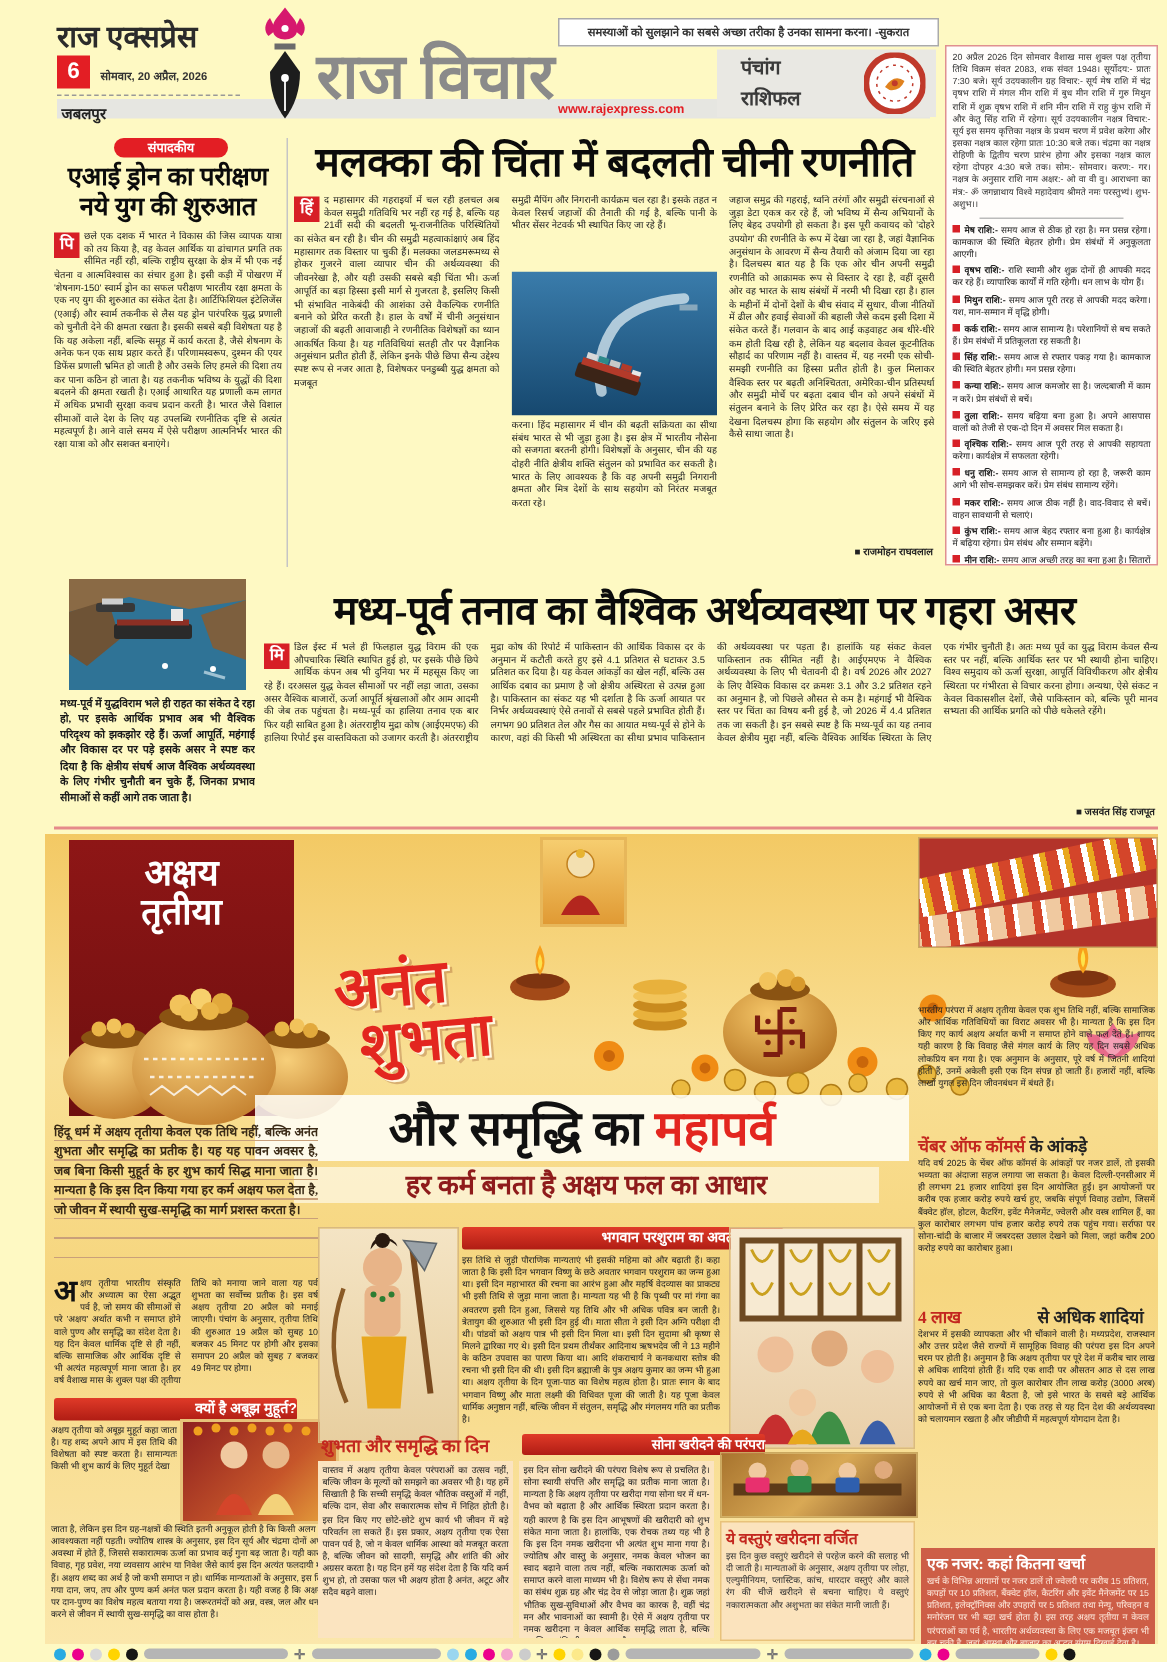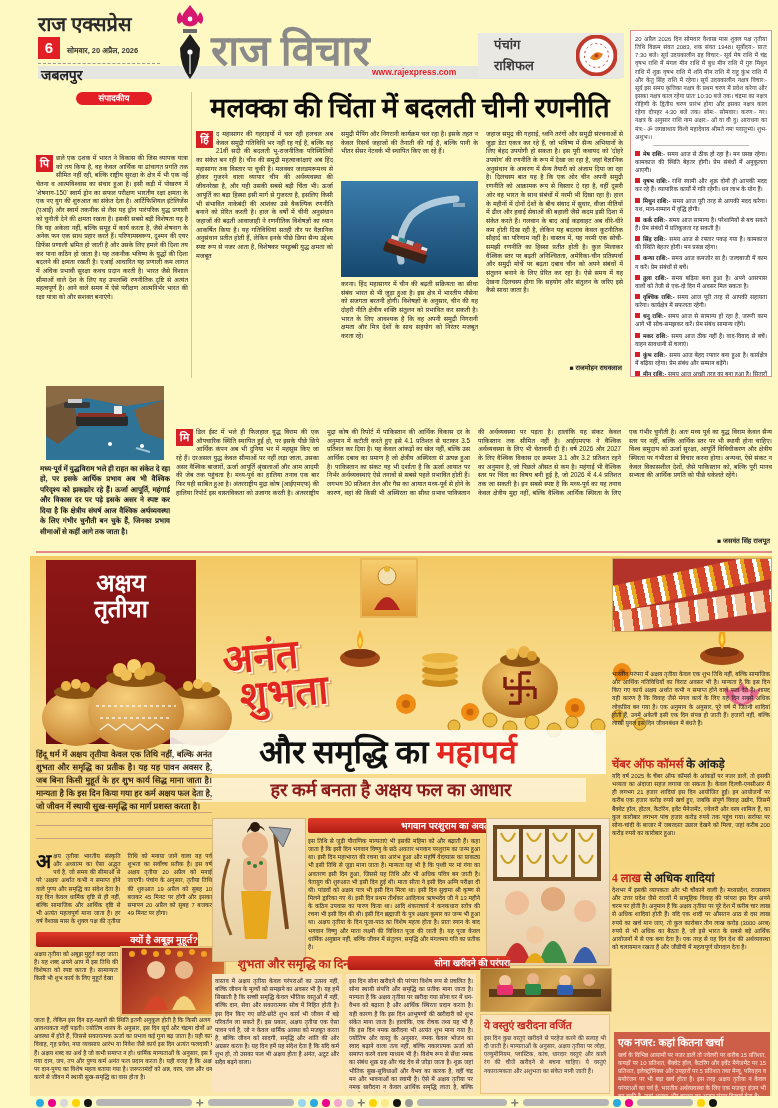--- a/index.html
+++ b/index.html
@@ -30,38 +30,39 @@
 <body>
 
 <div class="page">
 
   <div class="abs serif" style="left:38px;top:10px;font-size:20px;font-weight:bold;color:#2b2b2b;">राज एक्सप्रेस</div>
   <div class="abs" style="left:38px;top:37px;width:22px;height:22px;background:#e31e24;color:#fff;font-weight:bold;font-size:15px;line-height:22px;text-align:center;">6</div>
   <div class="abs" style="left:67px;top:45px;font-size:7.5px;font-weight:bold;color:#333;">सोमवार, 20 अप्रैल, 2026</div>
   <div class="abs" style="left:38px;top:63px;width:122px;border-top:1px dashed #999;"></div>
 
   <div class="abs" style="left:38px;top:66px;width:582px;height:13px;background:#e6e6e1;">
-    <span style="font-size:14px;font-weight:bold;color:#222;padding-left:3px;line-height:13px;display:inline-block;">जबलपुर</span>
+    <span style="font-size:10px;font-weight:bold;color:#222;padding-left:3px;line-height:13px;display:inline-block;">जबलपुर</span>
   </div>
   <div class="abs" style="left:372px;top:67px;font-size:8.5px;font-weight:bold;color:#e31e24;">www.rajexpress.com</div>
 
   <div class="abs" style="left:172px;top:4px;width:36px;height:78px;">
     <svg width="36" height="78" viewBox="0 0 36 78">
       <path d="M18 1 C13 8 9 10 10 17 C11 24 25 24 26 17 C27 10 23 8 18 1Z" fill="#d6186e"></path>
       <path d="M8 8 C4 12 4 17 7 20 L12 16 Z" fill="#d6186e"></path>
       <path d="M28 8 C32 12 32 17 29 20 L24 16 Z" fill="#d6186e"></path>
       <circle cx="18" cy="15" r="2.4" fill="#fff"></circle>
       <rect x="11" y="25" width="14" height="4" fill="#6b6b6b"></rect>
       <path d="M18 30 L8 44 Q8 62 18 75 Q28 62 28 44 Z" fill="#1d1d1d"></path>
       <circle cx="18" cy="48" r="2.6" fill="#fff"></circle>
       <line x1="18" y1="50" x2="18" y2="70" stroke="#fff" stroke-width="1.2"></line>
     </svg>
   </div>
   <div class="abs serif" style="left:211px;top:20px;font-size:42px;font-weight:bold;color:#8a8a8a;">राज विचार</div>
 
+  <div class="abs" style="left:372px;top:12px;width:252px;height:17px;border:1px solid #aaa;font-size:7.6px;font-weight:bold;color:#333;text-align:center;line-height:17px;background:#fff;">समस्याओं को सुलझाने का सबसे अच्छा तरीका है उनका सामना करना। -सुकरात</div>
 
   <div class="abs" style="left:478px;top:33px;width:146px;height:45px;background:#e9e8e3;">
     <div class="abs serif" style="left:16px;top:2px;font-size:13px;font-weight:bold;color:#3a3a3a;">पंचांग</div>
     <div class="abs serif" style="left:16px;top:23px;font-size:13px;font-weight:bold;color:#3a3a3a;">राशिफल</div>
     <div class="abs" style="left:98px;top:2px;">
       <svg width="41" height="41" viewBox="0 0 41 41">
         <circle cx="20.5" cy="20.5" r="19" fill="#fff" stroke="#c0392b" stroke-width="4"></circle>
         <circle cx="20.5" cy="20.5" r="12" fill="none" stroke="#c0392b" stroke-width="1" stroke-dasharray="2 3"></circle>
         <path d="M14 23 Q20 14 27 19 Q24 26 17 25 Z" fill="#e0821f"></path>
         <circle cx="20.5" cy="20.5" r="2" fill="#c0392b"></circle>
@@ -82,20 +83,24 @@
       <div class="rashi-item tiny-body just"><span class="sq"></span><span class="rashi-name">तुला राशि:-</span> <span>समय बढ़िया बना हुआ है। अपने आसपास वालों को तेजी से एक-दो दिन में अवसर मिल सकता है।</span></div>
       <div class="rashi-item tiny-body just"><span class="sq"></span><span class="rashi-name">वृश्चिक राशि:-</span> <span>समय आज पूरी तरह से आपकी सहायता करेगा। कार्यक्षेत्र में सफलता रहेगी।</span></div>
       <div class="rashi-item tiny-body just"><span class="sq"></span><span class="rashi-name">धनु राशि:-</span> <span>समय आज से सामान्य हो रहा है, जरूरी काम आगे भी सोच-समझकर करें। प्रेम संबंध सामान्य रहेंगे।</span></div>
       <div class="rashi-item tiny-body just"><span class="sq"></span><span class="rashi-name">मकर राशि:-</span> <span>समय आज ठीक नहीं है। वाद-विवाद से बचें। वाहन सावधानी से चलाएं।</span></div>
       <div class="rashi-item tiny-body just"><span class="sq"></span><span class="rashi-name">कुंभ राशि:-</span> <span>समय आज बेहद रफ्तार बना हुआ है। कार्यक्षेत्र में बढ़िया रहेगा। प्रेम संबंध और सम्मान बढ़ेंगे।</span></div>
       <div class="rashi-item tiny-body just"><span class="sq"></span><span class="rashi-name">मीन राशि:-</span> <span>समय आज अच्छी तरह का बना हुआ है। सितारों की मदद पक्ष में रहेगी। रुके काम सुलझेंगे।</span></div>
     </div>
   </div>
 
   <div class="abs" style="left:76px;top:92px;width:76px;height:13px;background:#e31e24;color:#fff;font-size:8.5px;font-weight:bold;text-align:center;line-height:13px;border-radius:7px;">संपादकीय</div>
+  <div class="abs headline" style="left:36px;top:108px;width:152px;font-size:17px;line-height:1.15;">
+    <div>एआई ड्रोन का परीक्षण</div>
+    <div>नये युग की शुरुआत</div>
+  </div>
   <div class="abs clip just small-body" style="left:36px;top:154px;width:152px;height:222px;">
     <span class="dropcap">पि</span><span>छले एक दशक में भारत ने विकास की जिस व्यापक यात्रा को तय किया है, वह केवल आर्थिक या ढांचागत प्रगति तक सीमित नहीं रही, बल्कि राष्ट्रीय सुरक्षा के क्षेत्र में भी एक नई चेतना व आत्मविश्वास का संचार हुआ है। इसी कड़ी में पोखरण में 'शेषनाग-150' स्वार्म ड्रोन का सफल परीक्षण भारतीय रक्षा क्षमता के एक नए युग की शुरुआत का संकेत देता है। आर्टिफिशियल इंटेलिजेंस (एआई) और स्वार्म तकनीक से लैस यह ड्रोन पारंपरिक युद्ध प्रणाली को चुनौती देने की क्षमता रखता है। इसकी सबसे बड़ी विशेषता यह है कि यह अकेला नहीं, बल्कि समूह में कार्य करता है, जैसे शेषनाग के अनेक फन एक साथ प्रहार करते हैं। परिणामस्वरूप, दुश्मन की एयर डिफेंस प्रणाली भ्रमित हो जाती है और उसके लिए हमले की दिशा तय कर पाना कठिन हो जाता है। यह तकनीक भविष्य के युद्धों की दिशा बदलने की क्षमता रखती है। एआई आधारित यह प्रणाली कम लागत में अधिक प्रभावी सुरक्षा कवच प्रदान करती है। भारत जैसे विशाल सीमाओं वाले देश के लिए यह उपलब्धि रणनीतिक दृष्टि से अत्यंत महत्वपूर्ण है। आने वाले समय में ऐसे परीक्षण आत्मनिर्भर भारत की रक्षा यात्रा को और सशक्त बनाएंगे।</span>
   </div>
   <div class="abs" style="left:191px;top:92px;height:286px;border-left:1px solid #c5c5c5;"></div>
 
   <div class="abs headline" style="left:196px;top:88px;width:428px;font-size:27px;">मलक्का की चिंता में बदलती चीनी रणनीति</div>
   <div class="abs" style="left:196px;top:130px;width:428px;height:232px;display:flex;gap:8px;">
     <div class="just small-body clip" style="width:137px;height:232px;">
       <span class="dropcap">हिं</span><span>द महासागर की गहराइयों में चल रही हलचल अब केवल समुद्री गतिविधि भर नहीं रह गई है, बल्कि यह 21वीं सदी की बदलती भू-राजनीतिक परिस्थितियों का संकेत बन रही है। चीन की समुद्री महत्वाकांक्षाएं अब हिंद महासागर तक विस्तार पा चुकी हैं। मलक्का जलडमरूमध्य से होकर गुजरने वाला व्यापार चीन की अर्थव्यवस्था की जीवनरेखा है, और यही उसकी सबसे बड़ी चिंता भी। ऊर्जा आपूर्ति का बड़ा हिस्सा इसी मार्ग से गुजरता है, इसलिए किसी भी संभावित नाकेबंदी की आशंका उसे वैकल्पिक रणनीति बनाने को प्रेरित करती है। हाल के वर्षों में चीनी अनुसंधान जहाजों की बढ़ती आवाजाही ने रणनीतिक विशेषज्ञों का ध्यान आकर्षित किया है। यह गतिविधियां सतही तौर पर वैज्ञानिक अनुसंधान प्रतीत होती हैं, लेकिन इनके पीछे छिपा सैन्य उद्देश्य स्पष्ट रूप से नजर आता है, विशेषकर पनडुब्बी युद्ध क्षमता को मजबूत</span>
     </div>
@@ -144,20 +149,21 @@
           <rect x="18" y="16" width="26" height="6" rx="2" fill="#383838"></rect>
          <rect x="22" y="13" width="14" height="4" fill="#cfcfcf"></rect>
         </g>
       <circle cx="96" cy="60" r="2" fill="#fff"></circle>
         <circle cx="64" cy="58" r="2" fill="#fff"></circle>
       <path d="M90 62 L104 66" stroke="#cfe4ee" stroke-width="2" opacity="0.7"></path>
     </svg>
   </div>
   <div class="abs clip just serif" style="left:40px;top:464px;width:130px;height:84px;font-size:7.2px;line-height:1.45;font-weight:bold;color:#1a1a1a;">मध्य-पूर्व में युद्धविराम भले ही राहत का संकेत दे रहा हो, पर इसके आर्थिक प्रभाव अब भी वैश्विक परिदृश्य को झकझोर रहे हैं। ऊर्जा आपूर्ति, महंगाई और विकास दर पर पड़े इसके असर ने स्पष्ट कर दिया है कि क्षेत्रीय संघर्ष आज वैश्विक अर्थव्यवस्था के लिए गंभीर चुनौती बन चुके हैं, जिनका प्रभाव सीमाओं से कहीं आगे तक जाता है।</div>
 
+  <div class="abs headline" style="left:168px;top:388px;width:604px;font-size:26px;">मध्य-पूर्व तनाव का वैश्विक अर्थव्यवस्था पर गहरा असर</div>
   <div class="abs clip just small-body" style="left:176px;top:428px;width:596px;height:118px;column-count:4;column-gap:8px;">
     <span class="dropcap">मि</span><span>डिल ईस्ट में भले ही फिलहाल युद्ध विराम की एक औपचारिक स्थिति स्थापित हुई हो, पर इसके पीछे छिपे आर्थिक कंपन अब भी दुनिया भर में महसूस किए जा रहे हैं। दरअसल युद्ध केवल सीमाओं पर नहीं लड़ा जाता, उसका असर वैश्विक बाजारों, ऊर्जा आपूर्ति श्रृंखलाओं और आम आदमी की जेब तक पहुंचता है। मध्य-पूर्व का हालिया तनाव एक बार फिर यही साबित हुआ है। अंतरराष्ट्रीय मुद्रा कोष (आईएमएफ) की हालिया रिपोर्ट इस वास्तविकता को उजागर करती है। अंतरराष्ट्रीय मुद्रा कोष की रिपोर्ट में पाकिस्तान की आर्थिक विकास दर के अनुमान में कटौती करते हुए इसे 4.1 प्रतिशत से घटाकर 3.5 प्रतिशत कर दिया है। यह केवल आंकड़ों का खेल नहीं, बल्कि उस आर्थिक दबाव का प्रमाण है जो क्षेत्रीय अस्थिरता से उत्पन्न हुआ है। पाकिस्तान का संकट यह भी दर्शाता है कि ऊर्जा आयात पर निर्भर अर्थव्यवस्थाएं ऐसे तनावों से सबसे पहले प्रभावित होती हैं। लगभग 90 प्रतिशत तेल और गैस का आयात मध्य-पूर्व से होने के कारण, वहां की किसी भी अस्थिरता का सीधा प्रभाव पाकिस्तान की अर्थव्यवस्था पर पड़ता है। हालांकि यह संकट केवल पाकिस्तान तक सीमित नहीं है। आईएमएफ ने वैश्विक अर्थव्यवस्था के लिए भी चेतावनी दी है। वर्ष 2026 और 2027 के लिए वैश्विक विकास दर क्रमशः 3.1 और 3.2 प्रतिशत रहने का अनुमान है, जो पिछले औसत से कम है। महंगाई भी वैश्विक स्तर पर चिंता का विषय बनी हुई है, जो 2026 में 4.4 प्रतिशत तक जा सकती है। इन सबसे स्पष्ट है कि मध्य-पूर्व का यह तनाव केवल क्षेत्रीय मुद्दा नहीं, बल्कि वैश्विक आर्थिक स्थिरता के लिए एक गंभीर चुनौती है। अतः मध्य पूर्व का युद्ध विराम केवल सैन्य स्तर पर नहीं, बल्कि आर्थिक स्तर पर भी स्थायी होना चाहिए। विश्व समुदाय को ऊर्जा सुरक्षा, आपूर्ति विविधीकरण और क्षेत्रीय स्थिरता पर गंभीरता से विचार करना होगा। अन्यथा, ऐसे संकट न केवल विकासशील देशों, जैसे पाकिस्तान को, बल्कि पूरी मानव सभ्यता की आर्थिक प्रगति को पीछे धकेलते रहेंगे।</span>
   </div>
   <div class="abs byline" style="left:600px;top:536px;width:170px;font-size:6.6px;">■ जसवंत सिंह राजपूत</div>
   <div class="abs" style="left:36px;top:551px;width:736px;height:2px;background:#e58a8a;"></div>
 
   <div class="abs clip" style="left:30px;top:556px;width:742px;height:540px;
        background:linear-gradient(180deg,#f3c964 0%,#f9df94 28%,#f6d67f 55%,#fbe7ab 100%);">
 
     <div class="abs" style="left:16px;top:4px;width:150px;height:184px;background:linear-gradient(180deg,#8e1616,#6e0f0f);">
@@ -367,21 +373,21 @@
           <path d="M16 144 Q30 104 44 144Z" fill="#c62f2f"></path>
         <circle cx="66" cy="80" r="12" fill="#e0aa7c"></circle>
           <path d="M52 144 Q66 100 80 144Z" fill="#3f8f46"></path>
         <circle cx="98" cy="92" r="11" fill="#eebf98"></circle>
           <path d="M86 144 Q98 112 110 144Z" fill="#3a5ea8"></path>
         <circle cx="48" cy="116" r="9" fill="#f0c9a0"></circle>
           <path d="M38 144 Q48 124 58 144Z" fill="#e8a81e"></path>
       </svg>
     </div>
 
-    <div class="abs serif" style="left:184px;top:399px;width:136px;font-size:12px;font-weight:bold;color:#c3271f;text-align:right;">शुभता और समृद्धि का दिन</div>
+    <div class="abs serif" style="left:184px;top:399px;width:136px;font-size:12px;font-weight:bold;color:#c3271f;">शुभता और समृद्धि का दिन</div>
     <div class="abs clip just tiny-body cream" style="left:182px;top:418px;width:130px;height:118px;padding:3px;box-sizing:border-box;color:#222;">वास्तव में अक्षय तृतीया केवल परंपराओं का उत्सव नहीं, बल्कि जीवन के मूल्यों को समझने का अवसर भी है। यह हमें सिखाती है कि सच्ची समृद्धि केवल भौतिक वस्तुओं में नहीं, बल्कि दान, सेवा और सकारात्मक सोच में निहित होती है। इस दिन किए गए छोटे-छोटे शुभ कार्य भी जीवन में बड़े परिवर्तन ला सकते हैं। इस प्रकार, अक्षय तृतीया एक ऐसा पावन पर्व है, जो न केवल धार्मिक आस्था को मजबूत करता है, बल्कि जीवन को सादगी, समृद्धि और शांति की ओर अग्रसर करता है। यह दिन हमें यह संदेश देता है कि यदि कर्म शुभ हो, तो उसका फल भी अक्षय होता है अनंत, अटूट और सदैव बढ़ने वाला।</div>
     <div class="abs banner-red" style="left:318px;top:400px;width:118px;height:14px;font-size:9px;line-height:14px;">सोना खरीदने की परंपरा</div>
     <div class="abs clip just tiny-body cream" style="left:316px;top:418px;width:130px;height:118px;padding:3px;box-sizing:border-box;color:#222;">इस दिन सोना खरीदने की परंपरा विशेष रूप से प्रचलित है। सोना स्थायी संपत्ति और समृद्धि का प्रतीक माना जाता है। मान्यता है कि अक्षय तृतीया पर खरीदा गया सोना घर में धन-वैभव को बढ़ाता है और आर्थिक स्थिरता प्रदान करता है। यही कारण है कि इस दिन आभूषणों की खरीदारी को शुभ संकेत माना जाता है। हालांकि, एक रोचक तथ्य यह भी है कि इस दिन नमक खरीदना भी अत्यंत शुभ माना गया है। ज्योतिष और वास्तु के अनुसार, नमक केवल भोजन का स्वाद बढ़ाने वाला तत्व नहीं, बल्कि नकारात्मक ऊर्जा को समाप्त करने वाला माध्यम भी है। विशेष रूप से सेंधा नमक का संबंध शुक्र ग्रह और चंद्र देव से जोड़ा जाता है। शुक्र जहां भौतिक सुख-सुविधाओं और वैभव का कारक है, वहीं चंद्र मन और भावनाओं का स्वामी है। ऐसे में अक्षय तृतीया पर नमक खरीदना न केवल आर्थिक समृद्धि लाता है, बल्कि मानसिक शांति भी प्रदान करता है।</div>
 
     <div class="abs" style="left:450px;top:412px;width:130px;height:42px;background:linear-gradient(135deg,#a8742e,#d9a955 50%,#7a4a22);border:1px solid #caa85f;">
       <svg width="128" height="40" viewBox="0 0 128 40">
         <rect x="8" y="20" width="112" height="8" fill="#5d3a18"></rect>
         <circle cx="24" cy="12" r="6" fill="#f0c9a0"></circle>
           <circle cx="52" cy="10" r="6" fill="#e8b488"></circle>
           <circle cx="84" cy="12" r="6" fill="#f0c9a0"></circle>
@@ -413,21 +419,21 @@
            background:repeating-linear-gradient(90deg,#d4452a 0 8px,#fff 8px 12px,#e8a81e 12px 16px);"></div>
       <div style="position:absolute;left:-10px;top:40px;width:200px;height:22px;transform:rotate(-8deg);
            background:repeating-linear-gradient(90deg,#f0c9a0 0 10px,#d4452a 10px 16px,#fff 16px 19px);"></div>
     </div>
     <div class="abs clip just tiny-body" style="left:582px;top:114px;width:158px;height:84px;color:#222;">भारतीय परंपरा में अक्षय तृतीया केवल एक शुभ तिथि नहीं, बल्कि सामाजिक और आर्थिक गतिविधियों का विराट अवसर भी है। मान्यता है कि इस दिन किए गए कार्य अक्षय अर्थात कभी न समाप्त होने वाले फल देते हैं। शायद यही कारण है कि विवाह जैसे मंगल कार्य के लिए यह दिन सबसे अधिक लोकप्रिय बन गया है। एक अनुमान के अनुसार, पूरे वर्ष में जितनी शादियां होती हैं, उनमें अकेली इसी एक दिन संपन्न हो जाती हैं। हजारों नहीं, बल्कि लाखों युगल इस दिन जीवनबंधन में बंधते हैं।</div>
     <div class="abs serif" style="left:582px;top:200px;width:158px;font-size:11.5px;font-weight:bold;">
       <span style="color:#c3271f;">चेंबर ऑफ कॉमर्स</span><span style="color:#222;"> के आंकड़े</span>
     </div>
     <div class="abs clip just tiny-body" style="left:582px;top:216px;width:158px;height:96px;color:#222;">यदि वर्ष 2025 के चेंबर ऑफ कॉमर्स के आंकड़ों पर नजर डालें, तो इसकी भव्यता का अंदाजा सहज लगाया जा सकता है। केवल दिल्ली-एनसीआर में ही लगभग 21 हजार शादियां इस दिन आयोजित हुईं। इन आयोजनों पर करीब एक हजार करोड़ रुपये खर्च हुए, जबकि संपूर्ण विवाह उद्योग, जिसमें बैंक्वेट हॉल, होटल, कैटरिंग, इवेंट मैनेजमेंट, ज्वेलरी और वस्त्र शामिल हैं, का कुल कारोबार लगभग पांच हजार करोड़ रुपये तक पहुंच गया। सर्राफा पर सोना-चांदी के बाजार में जबरदस्त उछाल देखने को मिला, जहां करीब 200 करोड़ रुपये का कारोबार हुआ।</div>
     <div class="abs serif" style="left:582px;top:314px;width:158px;font-size:11.5px;font-weight:bold;">
-      <span style="color:#c3271f;">4 लाख</span><span style="color:#222;"> से अधिक शादियां</span>
+      <span style="color:#c3271f;">4 लाख</span><span style="color:#222;padding-left:48px;"> से अधिक शादियां</span>
     </div>
     <div class="abs clip just tiny-body" style="left:582px;top:330px;width:158px;height:112px;color:#222;">देशभर में इसकी व्यापकता और भी चौंकाने वाली है। मध्यप्रदेश, राजस्थान और उत्तर प्रदेश जैसे राज्यों में सामूहिक विवाह की परंपरा इस दिन अपने चरम पर होती है। अनुमान है कि अक्षय तृतीया पर पूरे देश में करीब चार लाख से अधिक शादियां होती हैं। यदि एक शादी पर औसतन आठ से दस लाख रुपये का खर्च मान जाए, तो कुल कारोबार तीन लाख करोड़ (3000 अरब) रुपये से भी अधिक का बैठता है, जो इसे भारत के सबसे बड़े आर्थिक आयोजनों में से एक बना देता है। एक तरह से यह दिन देश की अर्थव्यवस्था को चलायमान रखता है और जीडीपी में महत्वपूर्ण योगदान देता है।</div>
   </div>
 
   <div class="abs" style="left:36px;top:1098px;width:736px;height:9px;display:flex;align-items:center;gap:4px;">
     <span class="reg-dot" style="background:#29abe2;"></span>
     <span class="reg-dot" style="background:#ec008c;"></span>
     <span class="reg-dot" style="background:#d8d8d8;"></span>
     <span class="reg-dot" style="background:#ffd400;"></span>
     <span class="reg-dot" style="background:#161616;"></span>

